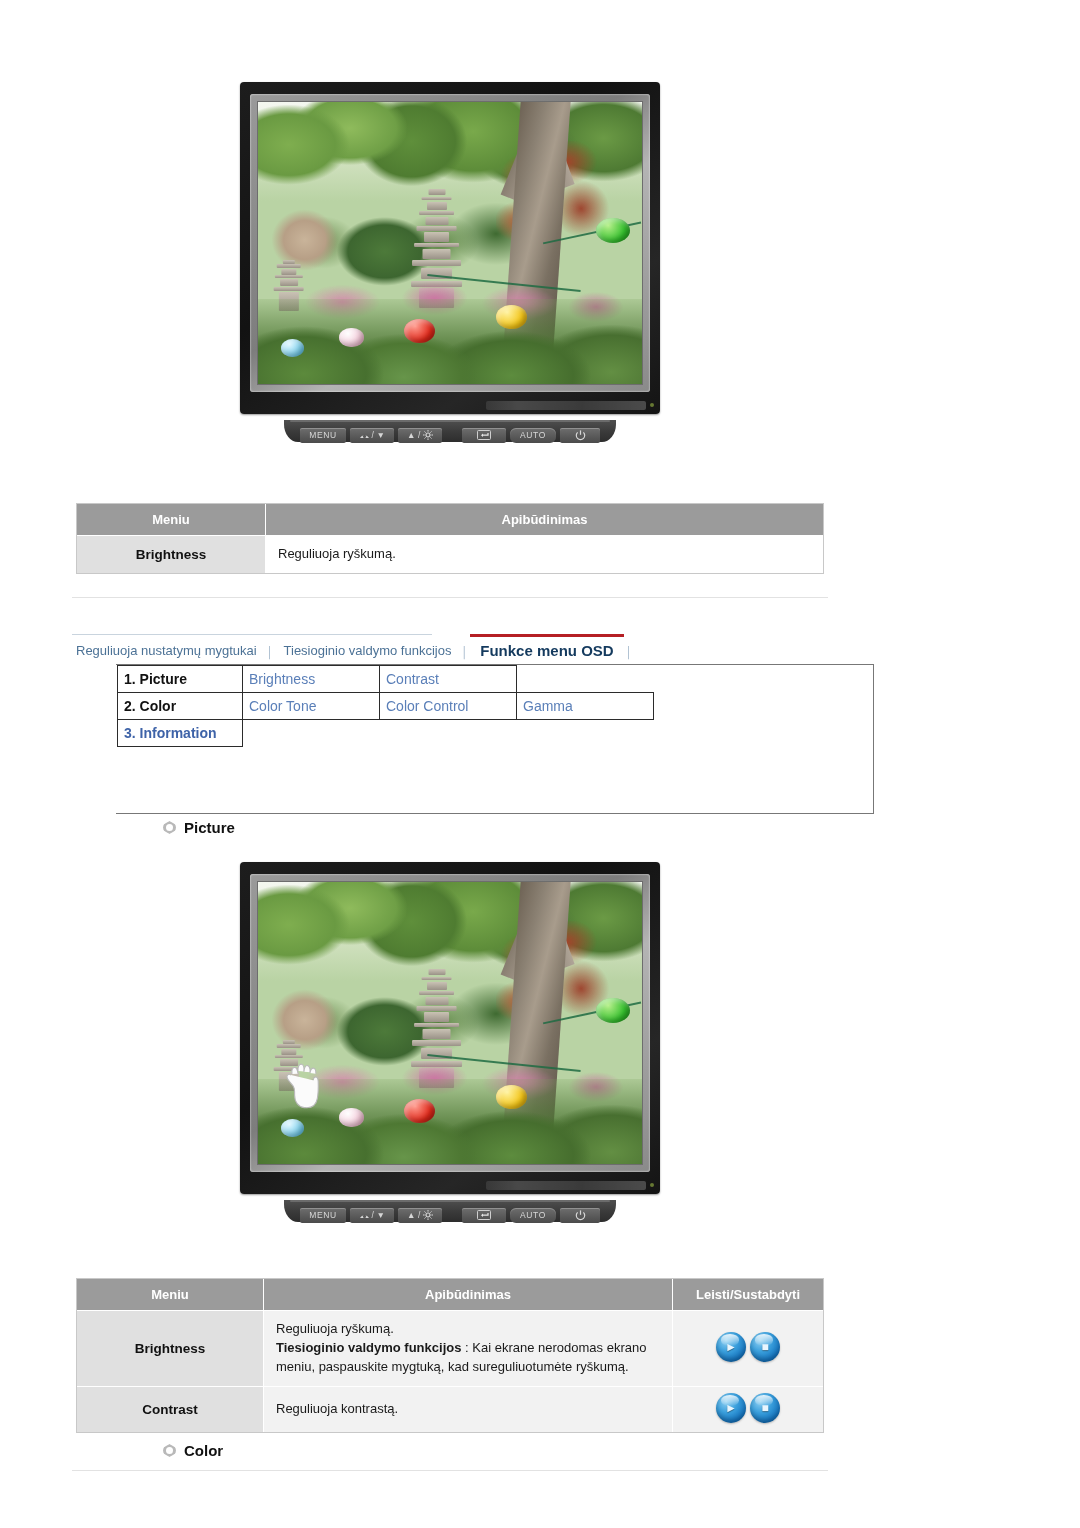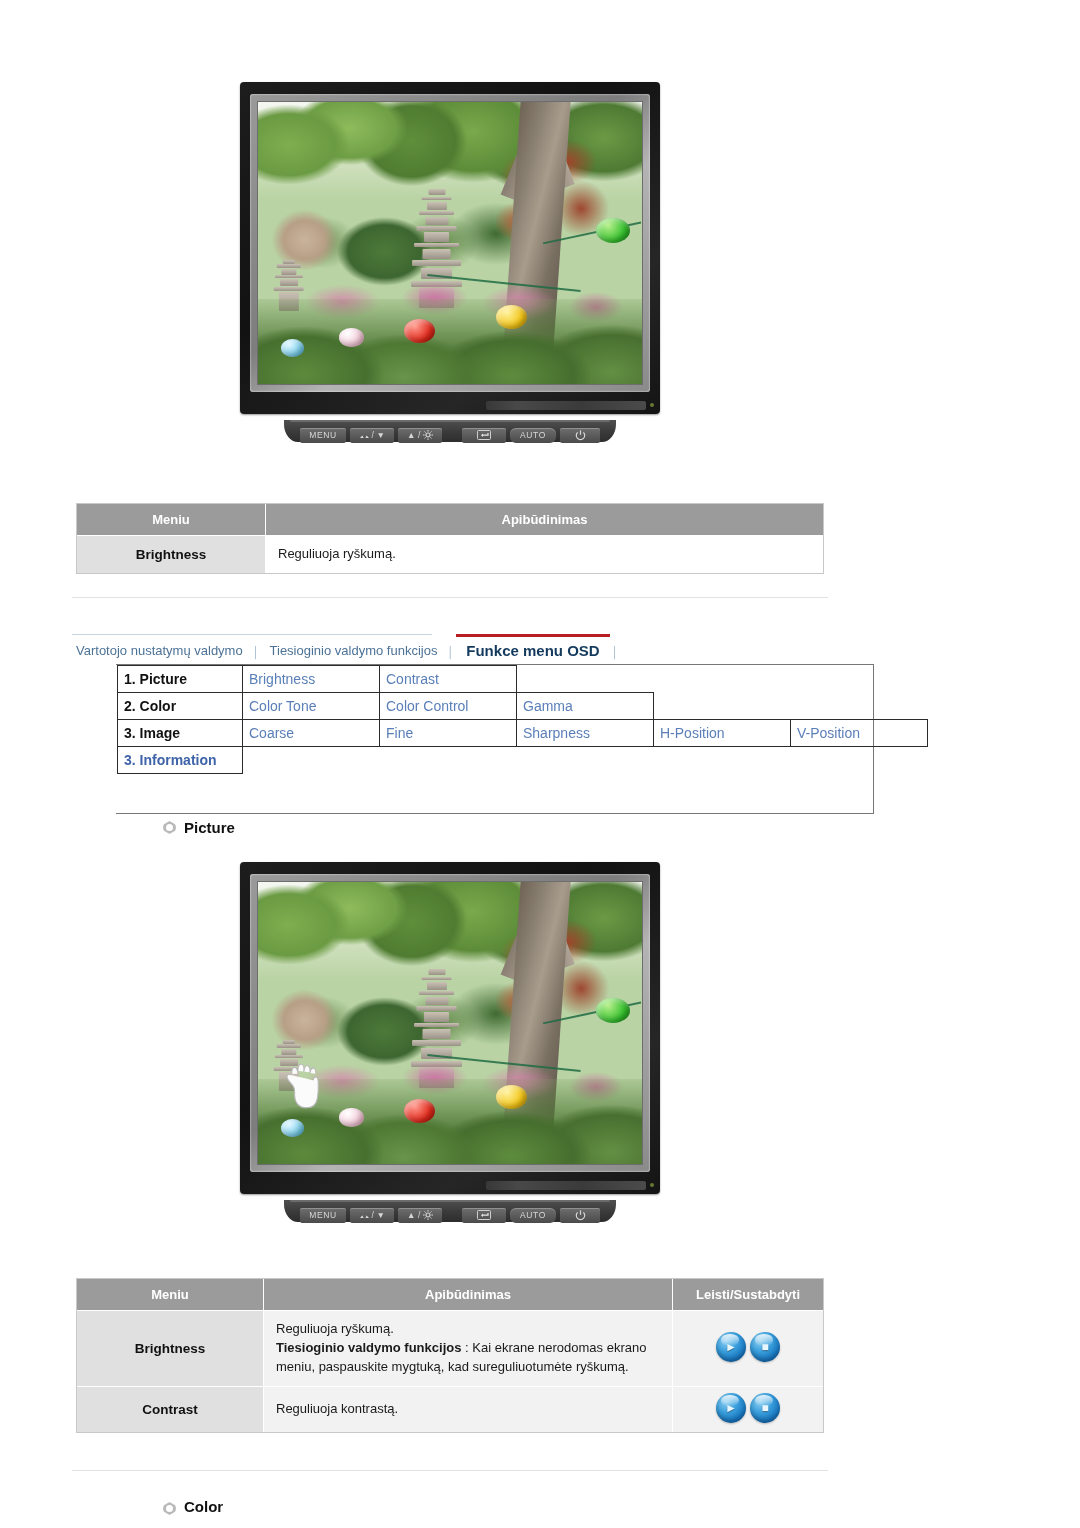--- a/index.html
+++ b/index.html
@@ -270,21 +270,21 @@
         <td class="cell-desc plain">Reguliuoja ryškumą.</td>
       </tr>
     </tbody>
   </table>
 </div>
 
 <div class="hrule" style="left:72px;top:597px;width:756px;"></div>
 
 <div class="navrule" style="left:72px;top:634px;width:360px;background:#c9d4de;"></div>
 <div class="navbar" style="left:68px;top:634px;">
-  <a class="navlink">Vartotojo nustatymų valdymo</a>
+  <a class="navlink">Reguliuoja nustatymų mygtukai</a>
   <span class="navsep">│</span>
   <a class="navlink">Tiesioginio valdymo funkcijos</a>
   <span class="navsep">│</span>
   <span class="navactive">Funkce menu OSD</span>
   <span class="navsep">│</span>
 </div>
 
 <div class="osdmap-edge" style="left:116px;top:664px;width:758px;height:150px;border:none;border-top:1px solid #777;border-right:1px solid #777;border-bottom:1px solid #777;"></div>
 <table class="osdmap" style="left:117px;top:665px;">
   <tbody>
@@ -293,28 +293,20 @@
       <td class="sub">Brightness</td>
       <td class="sub">Contrast</td>
       <td class="empty" colspan="3"></td>
     </tr>
     <tr>
       <td class="cat">2. Color</td>
       <td class="sub">Color Tone</td>
       <td class="sub">Color Control</td>
       <td class="sub">Gamma</td>
       <td class="empty" colspan="2"></td>
-    </tr>
-    <tr>
-      <td class="cat">3. Image</td>
-      <td class="sub">Coarse</td>
-      <td class="sub">Fine</td>
-      <td class="sub">Sharpness</td>
-      <td class="sub">H-Position</td>
-      <td class="sub">V-Position</td>
     </tr>
     <tr>
       <td class="cat info">3. Information</td>
       <td class="empty" colspan="5"></td>
     </tr>
   </tbody>
 </table>
 
 <div class="sect" style="left:163px;top:819px;">
   <span class="bullet"></span>
@@ -446,16 +438,16 @@
         <td class="cell-ctrl">
           <span class="ctrlbtn"><span class="gl">►</span></span><span class="ctrlbtn"><span class="gl">■</span></span>
         </td>
       </tr>
     </tbody>
   </table>
 </div>
 
 <div class="hrule" style="left:72px;top:1470px;width:756px;"></div>
 
-<div class="sect" style="left:163px;top:1498px;align-items:flex-end;">
+<div class="sect" style="left:163px;top:1442px;">
   <span class="bullet"></span>
   <span>Color</span>
 </div>
 
 </body></html>

